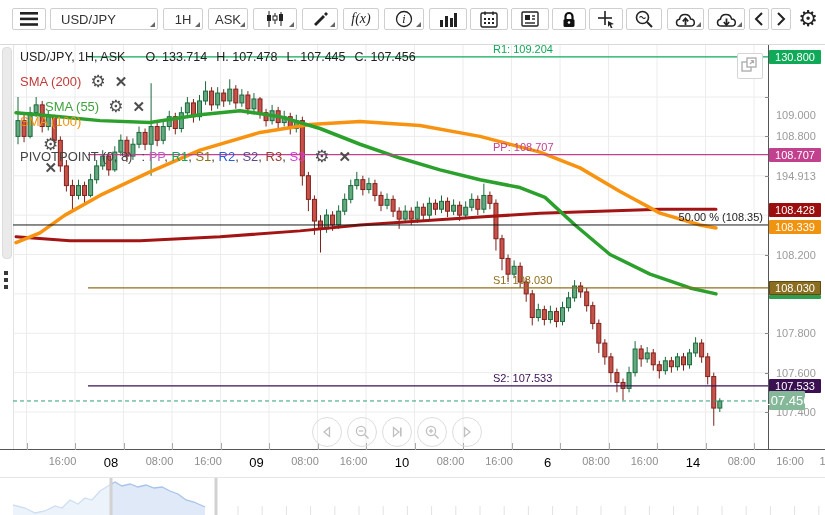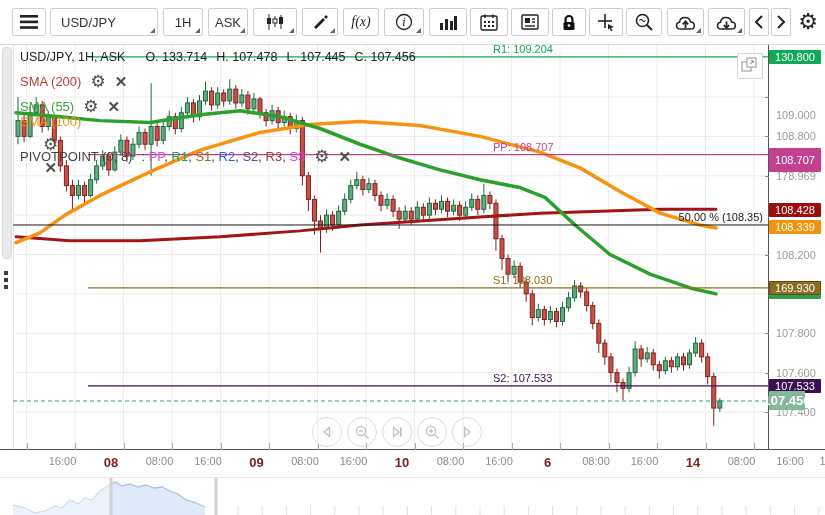--- a/index.html
+++ b/index.html
@@ -1,42 +1,42 @@
 <!DOCTYPE html>
 <html><head>
 <meta charset="utf-8">
 <style>
   html,body{margin:0;padding:0;background:#fff;width:825px;height:515px;overflow:hidden;
     font-family:"Liberation Sans",sans-serif;-webkit-font-smoothing:antialiased;}
   #app{position:relative;width:825px;height:515px;background:#fff;}
   
   #toolbar{position:absolute;left:0;top:0;width:825px;height:44px;background:#fff;border-bottom:1px solid #d9d9d9;}
-  .tbtn{position:absolute;top:8px;height:28px;box-sizing:border-box;border:1px solid #cfcfcf;border-radius:2px;
+  .tbtn{position:absolute;top:8px;height:22px;box-sizing:border-box;border:1px solid #cfcfcf;border-radius:2px;
     background:#fff;display:flex;align-items:center;justify-content:center;color:#333;font-size:13px;cursor:pointer;}
   .tbtn.noborder{border:none;}
   .tlabel-btn{justify-content:flex-start;padding-left:10px;}
   .dd{position:absolute;right:2px;bottom:2px;width:0;height:0;border-left:5px solid transparent;border-bottom:5px solid #666;}
   .ticon{display:block;}
   .fx{font-family:Liberation Serif, serif;font-style:italic;font-size:14px;color:#222;}
   
   #gutter{position:absolute;left:0;top:45px;width:13px;height:470px;background:#fff;border-right:1px solid #e3e3e3;}
   #gutter .bar{position:absolute;left:2px;top:2px;width:8px;height:210px;background:#eaeaea;border:1px solid #dcdcdc;border-radius:4px;}
   #gutter .dots{position:absolute;left:4px;top:226px;}
   #gutter .dots i{display:block;width:4px;height:4px;background:#3a3a3a;margin-bottom:3px;}
   #plotwrap{position:absolute;left:13px;top:45px;width:755px;height:404px;}
   #plot{position:absolute;left:0;top:0;}
   #price-axis{position:absolute;left:768px;top:45px;width:57px;height:404px;background:#fff;border-left:1px solid #555;}
   .axlabel{position:absolute;left:7px;font-size:11px;color:#9a9a9a;white-space:nowrap;}
   .axtick{position:absolute;left:-4px;width:4px;height:1px;background:#888;}
   .badge{position:absolute;left:0px;width:52px;font-size:11px;color:#fff;text-align:center;border-radius:1px;
     display:flex;align-items:center;justify-content:center;white-space:nowrap;}
-  .badge.big{font-size:13px;font-weight:bold;width:36px;}
+  .badge.big{font-size:13px;font-weight:normal;width:36px;}
   #time-axis{position:absolute;left:0;top:449px;width:825px;height:28px;background:#fff;border-top:1px solid #555;}
   .tklabel{position:absolute;top:5px;font-size:11px;color:#8d8d8d;transform:translateX(-50%);white-space:nowrap;margin-left:36px;}
-  .tklabel.day{font-size:13px;font-weight:bold;color:#7f1d1d;}
+  .tklabel.day{font-size:13px;font-weight:normal;color:#000000;}
   .tkmark{position:absolute;top:-7px;width:1px;height:7px;background:#aaa;}
   
   #legend{position:absolute;left:20px;top:50px;pointer-events:none;}
   #legend .row1{font-size:12.5px;color:#222;display:flex;gap:9px;white-space:nowrap;}
   .indrow{position:absolute;left:0;display:flex;align-items:center;gap:9px;font-size:13px;white-space:nowrap;}
   .gear{font-size:17px;color:#4d4d4d;line-height:14px;pointer-events:auto;cursor:pointer;}
   .xico{font-size:15px;color:#4d4d4d;line-height:14px;pointer-events:auto;cursor:pointer;font-weight:bold;}
   
   #navbtns{position:absolute;left:312px;top:417px;display:flex;gap:5px;}
   .navc{width:28px;height:28px;border:1px solid #ddd;border-radius:50%;display:flex;align-items:center;justify-content:center;cursor:pointer;background:transparent;}
@@ -486,21 +486,21 @@
       <span>O. 133.714</span>
       <span>H. 107.478</span>
       <span>L. 107.445</span>
       <span>C. 107.456</span>
     </div>
     <div class="indrow" style="top:24px;">
       <span id="c200" style="color: rgb(196, 59, 59);">SMA (200)</span>
       <span class="gear">⚙</span>
       <span class="xico">✕</span>
     </div>
-    <div class="indrow" style="top:49px;">
+    <div class="indrow" style="top:49px;padding-left:25px;">
       <span id="c55" style="color: rgb(63, 163, 63);">SMA (55)</span>
       <span class="gear">⚙</span>
       <span class="xico">✕</span>
     </div>
     <div class="indrow" style="top:64px;flex-direction:column;">
       <span id="c100" style="color: rgb(240, 147, 15);">SMA (100)</span>
       <span class="gear">⚙</span>
       <span class="xico">✕</span>
     </div>
     <div class="indrow" style="top:99px;">
@@ -509,35 +509,35 @@
       <span class="gear">⚙</span>
       <span class="xico">✕</span>
     </div>
   </div>
 
   <div id="price-axis">
       <div class="axlabel" style="top:64px">109.000</div>
       <div class="axtick" style="top:52px"></div>
       <div class="axlabel" style="top:85.37500000000057px">108.800</div>
       <div class="axtick" style="top:91.37500000000057px"></div>
-      <div class="axlabel" style="top:124.75000000000114px">178.969</div>
+      <div class="axlabel" style="top:124.75000000000114px">194.913</div>
       <div class="axtick" style="top:130.75000000000114px"></div>
       <div class="axlabel" style="top:203.49999999999943px">108.200</div>
       <div class="axtick" style="top:209.49999999999943px"></div>
       <div class="axlabel" style="top:282.25000000000057px">107.800</div>
       <div class="axtick" style="top:288.25000000000057px"></div>
       <div class="axlabel" style="top:321.62500000000114px">107.600</div>
       <div class="axtick" style="top:327.62500000000114px"></div>
       <div class="axlabel" style="top:360.99999999999886px">107.400</div>
       <div class="axtick" style="top:366.99999999999886px"></div>
       <div class="badge" style="top:4.8375000000012776px;height:14px;background:#0fa958">130.800</div>
-      <div class="badge" style="top:102.68437500000124px;height:24px;background:#c2418f">108.707</div>
+      <div class="badge" style="top:102.68437500000124px;height:14px;background:#c2418f">108.707</div>
       <div class="badge" style="top:157.61250000000052px;height:14px;background:#9c0d0d">108.428</div>
       <div class="badge" style="top:175.13437500000026px;height:14px;background:#f0930f">108.339</div>
-      <div class="badge" style="top:235.96874999999977px;height:14px;background:#8a6d1e;box-shadow:inset 0 0 0 1px #5f4a12">169.930</div>
+      <div class="badge" style="top:235.96874999999977px;height:14px;background:#8a6d1e;box-shadow:inset 0 0 0 1px #5f4a12">108.030</div>
       <div class="badge" style="top:249.96874999999977px;height:4px;background:#2f9e4f"></div>
       <div class="badge" style="top:333.8156249999997px;height:14px;background:#3a1053">107.533</div>
       <div class="badge big" style="top:346.4749999999994px;height:19px;background:#85b899">107.456</div>
     </div>
   <div id="time-axis">
       <div class="tklabel" style="left:26.5px">16:00</div>
       <div class="tkmark" style="left:26.5px"></div>
       <div class="tklabel day" style="left:75px">08</div>
       <div class="tkmark" style="left:75px"></div>
       <div class="tklabel" style="left:123.5px">08:00</div>

